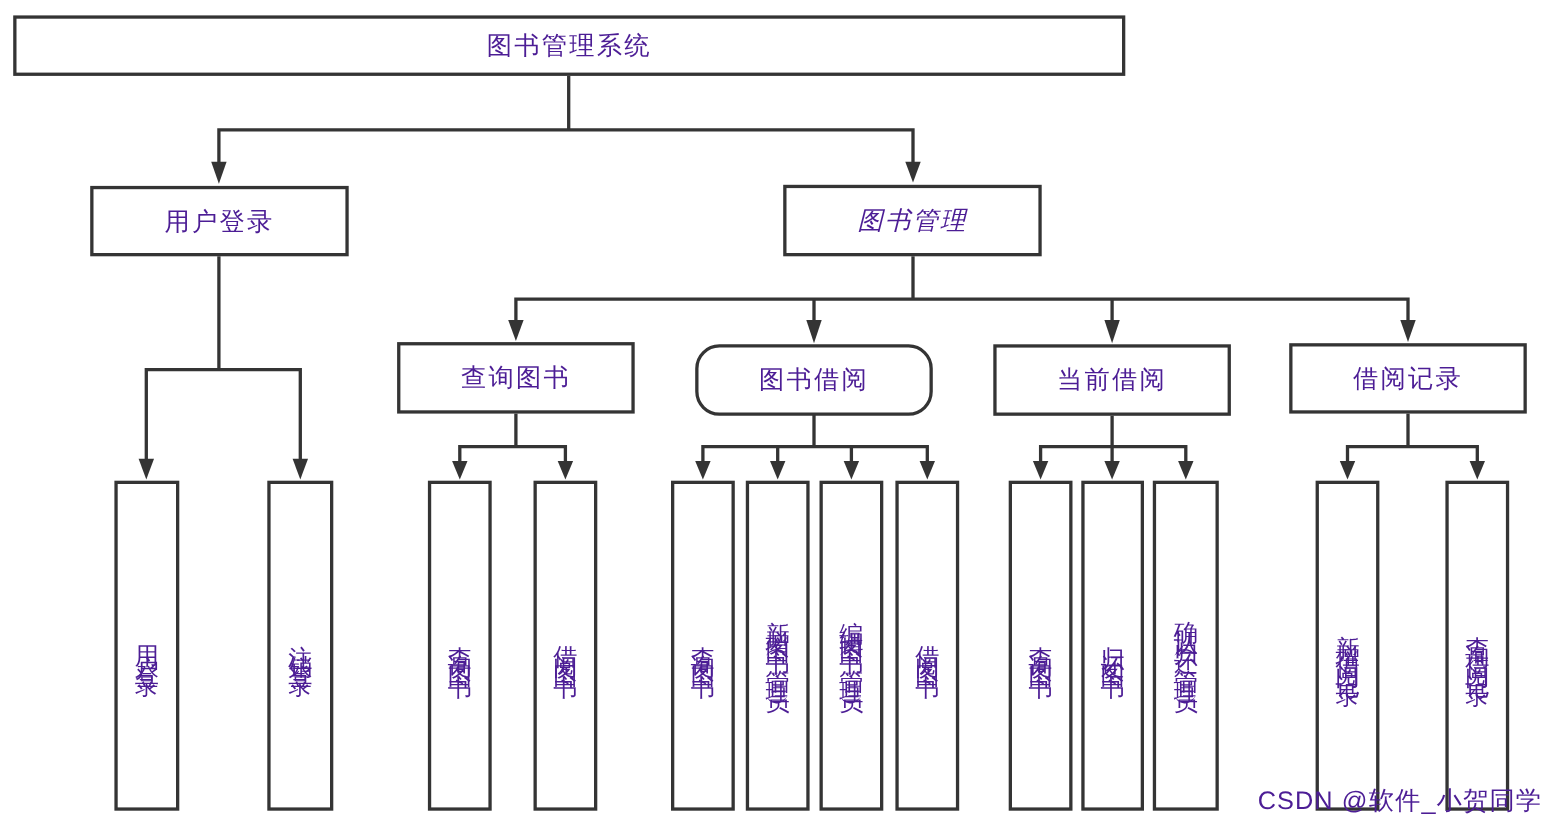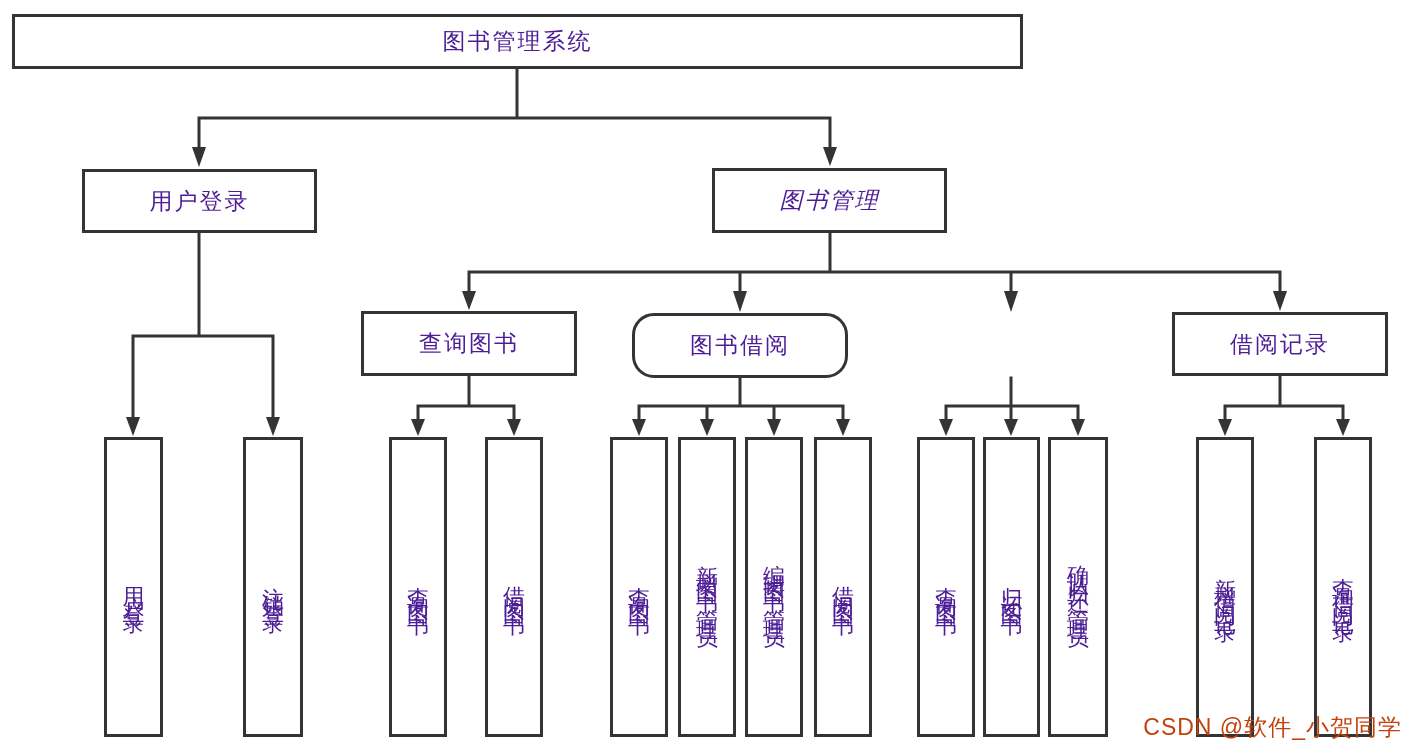--- a/index.html
+++ b/index.html
@@ -55,21 +55,21 @@
   #l-cb-confirm{left:1048px;width:60px;}
   #l-br-add   {left:1196px;width:58px;}
   #l-br-query {left:1314px;width:58px;}
   
   #watermark{
     position:absolute;
     right:3px;top:712px;
     z-index:5;
     font-size:23px;
     letter-spacing:1px;
-    color:#c2410c;
+    color:#4c1d95;
     white-space:nowrap;
   }
 </style>
 </head>
 <body>
 
 <div id="stage">
 
   <svg id="wires" width="1405" height="747" viewBox="0 0 1405 747">
     <g stroke="#343434" stroke-width="3" fill="none" stroke-linecap="square">
@@ -121,20 +121,23 @@
   <div class="box" id="n-book-mgmt">
     <span class="hlabel">图书管理</span>
   </div>
 
   <div class="box" id="n-new-book">
     <span class="hlabel">查询图书</span>
   </div>
   <div class="box" id="n-book-borrow">
     <span class="hlabel">图书借阅</span>
   </div>
+  <div class="box" id="n-cur-borrow">
+    <span class="hlabel">当前借阅</span>
+  </div>
   <div class="box" id="n-records">
     <span class="hlabel">借阅记录</span>
   </div>
 
   <div class="box leaf" id="l-ul-login">
     <span class="vlabel">用户登录</span>
   </div>
   <div class="box leaf" id="l-ul-logout">
     <span class="vlabel">注销登录</span>
   </div>

